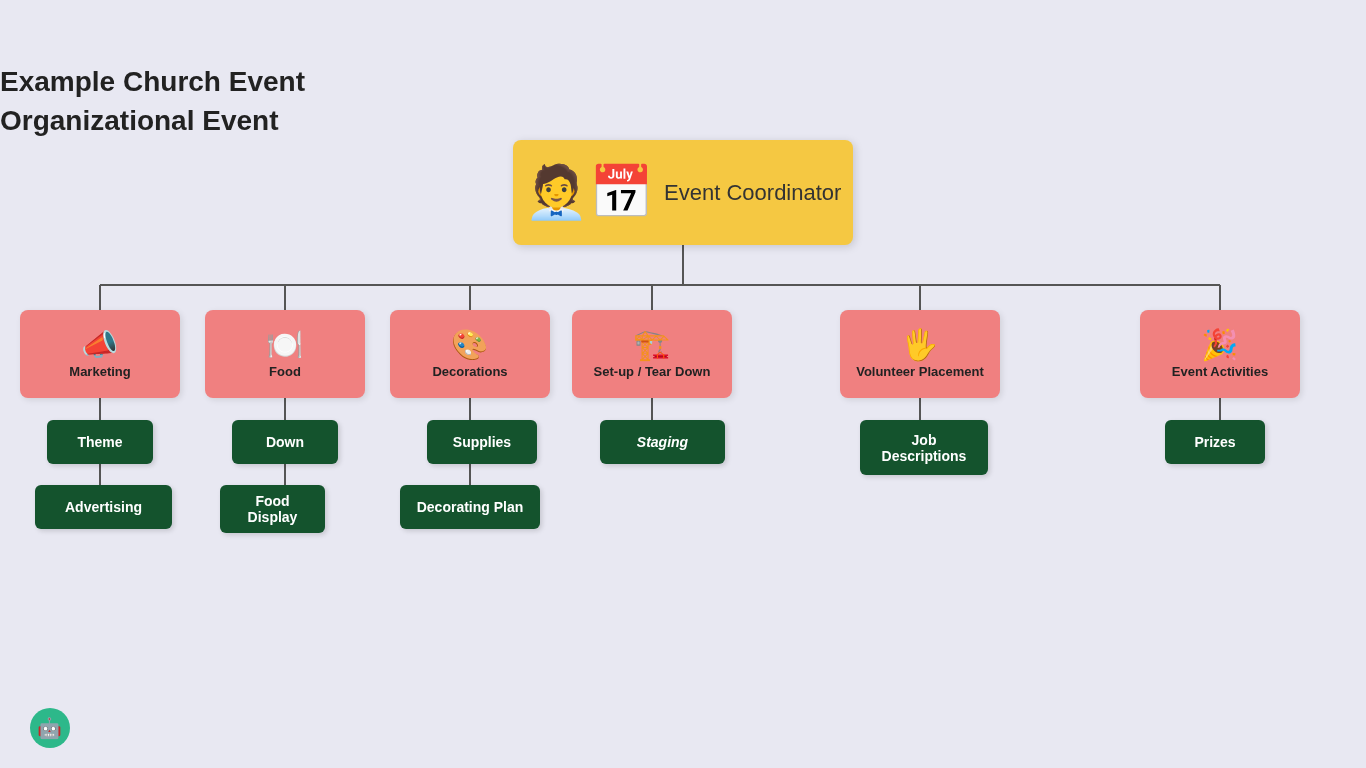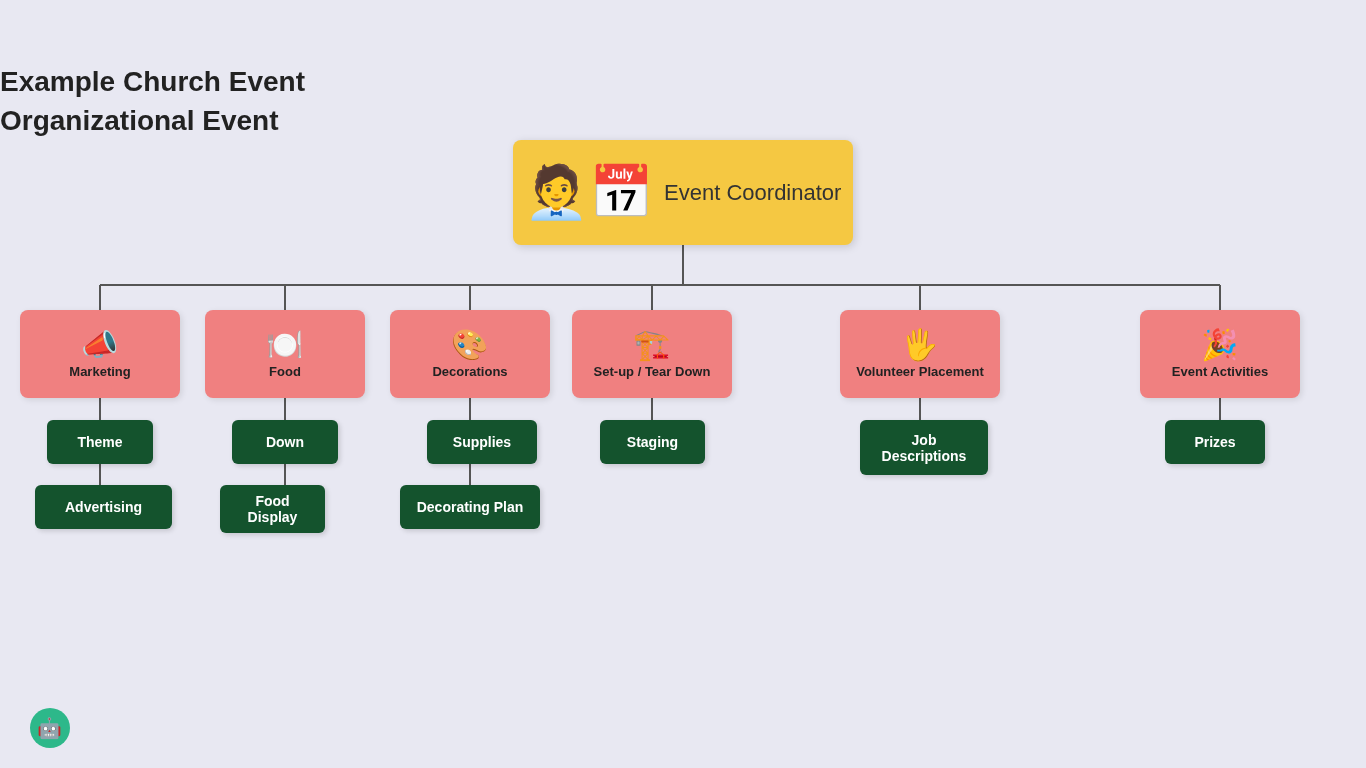--- a/index.html
+++ b/index.html
@@ -175,21 +175,21 @@
     </div>
 
     <div class="node-box l2" style="left:415px; top:290px; width:110px;margin-left:12px;">Supplies</div>
     <div class="node-box l2" style="left:400px; top:355px; width:140px;">Decorating Plan</div>
 
     <div class="node-box l1" style="left:572px; top:180px; width:160px;">
       <span class="icon">🏗️</span>
       <span class="lbl">Set-up / Tear Down</span>
     </div>
 
-    <div class="node-box l2" style="left:600px; top:290px; width:105px;">Staging</div>
+    <div class="node-box l2" style="left:600px; top:290px; width:125px;font-style:italic;">Staging</div>
 
     <div class="node-box l1" style="left:840px; top:180px; width:160px;">
       <span class="icon">🖐️</span>
       <span class="lbl">Volunteer Placement</span>
     </div>
 
     <div class="node-box l2" style="left:860px; top:290px; width:128px; min-height:55px;">Job Descriptions</div>
 
     <div class="node-box l1" style="left:1140px; top:180px; width:160px;">
       <span class="icon">🎉</span>

